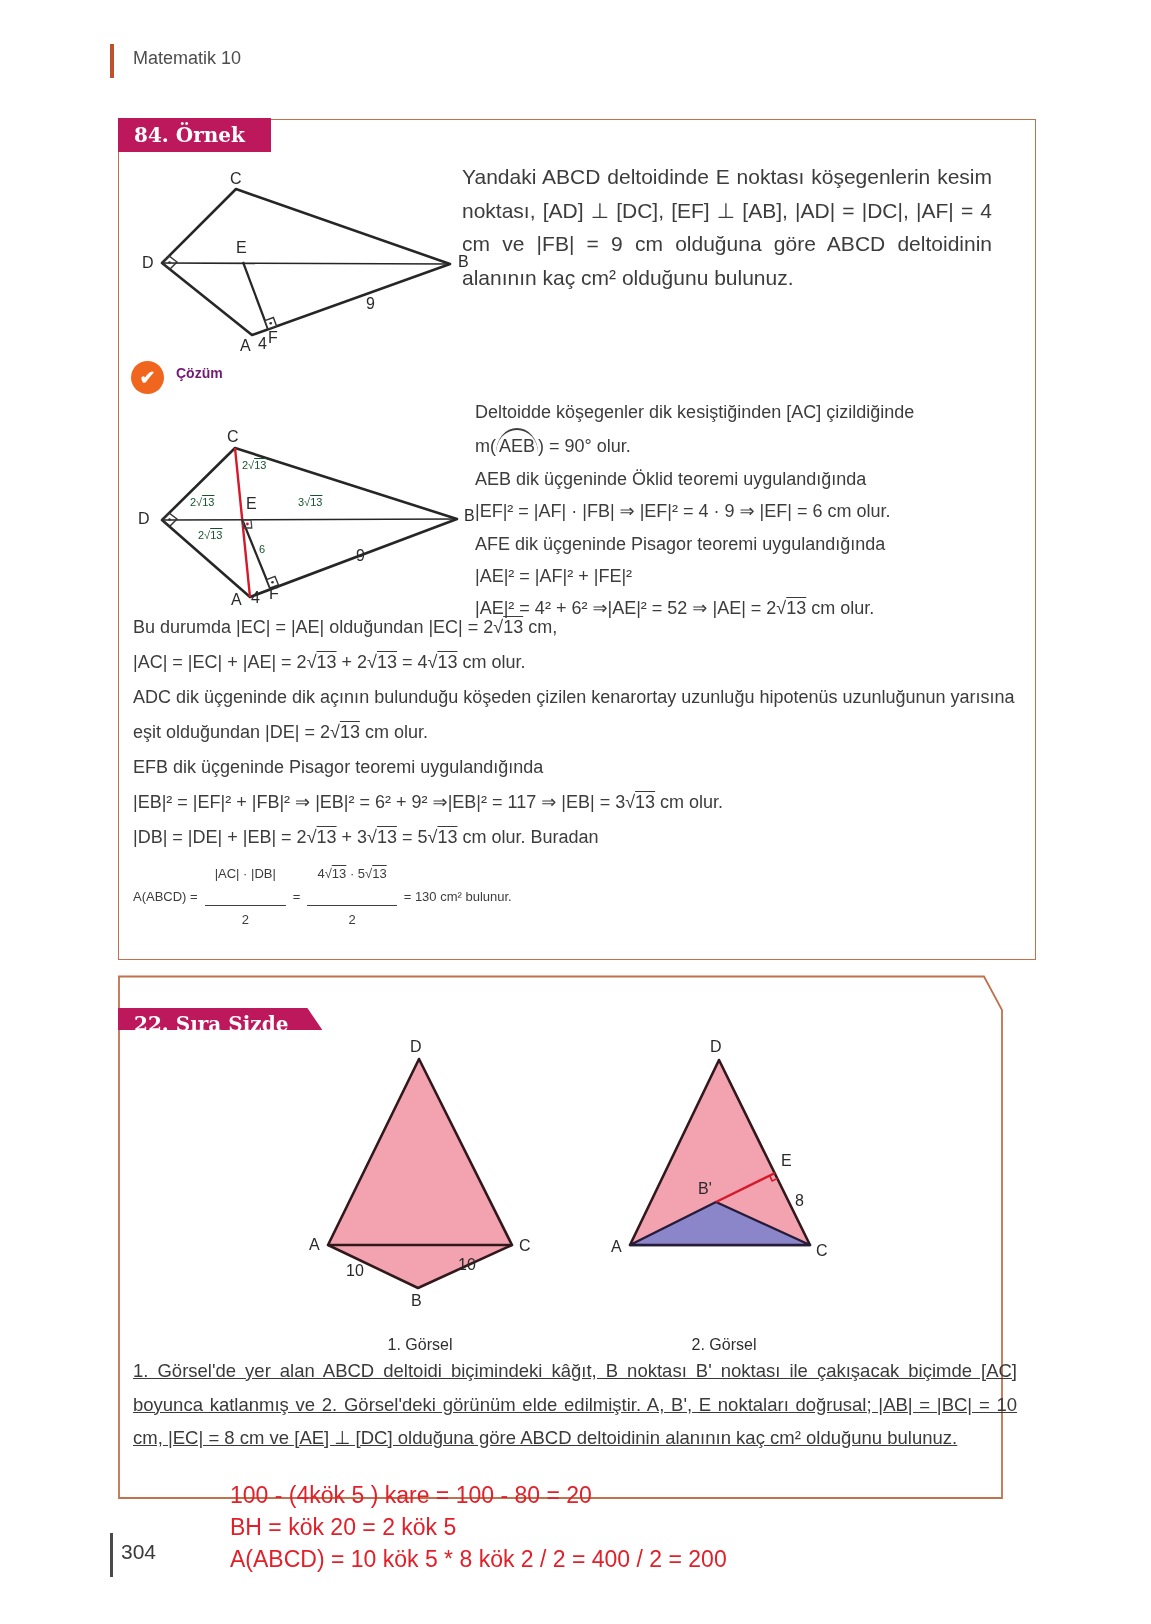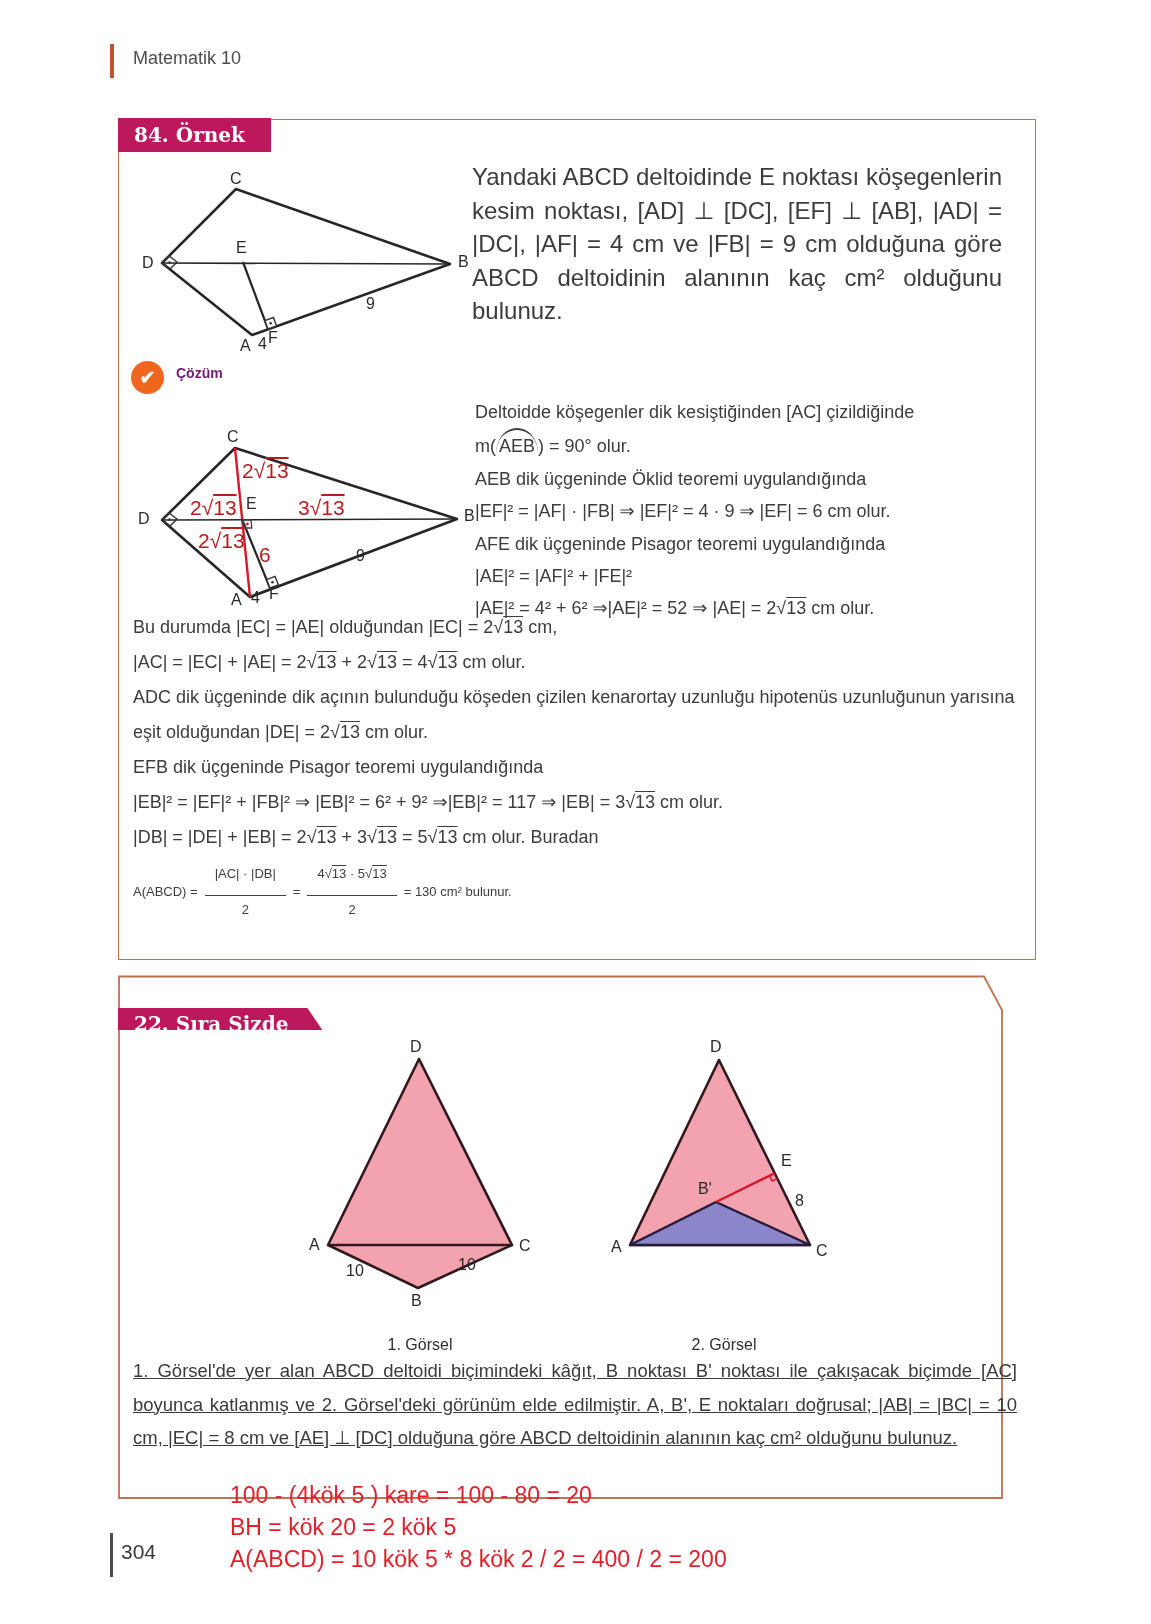--- a/index.html
+++ b/index.html
@@ -12,46 +12,46 @@
 
   
   .example-box{position:absolute;left:118px;top:119px;width:916px;height:839px;
                border:1.6px solid #c0714d;background:#fff;}
   .tab{position:absolute;height:34px;line-height:34px;background:#be185d;color:#fff;
        font-family:"DejaVu Serif",serif;font-weight:bold;font-size:20px;padding:0 26px 0 16px;}
   .tab-example{left:118px;top:118px;}
   .tab-exercise{left:118px;top:1008px;height:22px;line-height:33px;
                 clip-path:polygon(0 0,calc(100% - 15px) 0,100% 100%,0 100%);padding-right:34px;}
 
-  .problem{position:absolute;left:472px;top:160px;width:530px;font-size:24px;
+  .problem{position:absolute;left:462px;top:160px;width:530px;font-size:21px;
            line-height:33.5px;text-align:justify;color:#3c3c3c;}
 
   .cozum-badge{position:absolute;left:131px;top:361px;width:33px;height:33px;border-radius:50%;
                background:#f0661f;color:#fff;font-size:19px;font-weight:bold;
                display:flex;align-items:center;justify-content:center;}
   .cozum-label{position:absolute;left:176px;top:365px;font-size:14px;font-weight:bold;color:#701a75;}
 
   .right-col{position:absolute;left:475px;top:396px;width:560px;font-size:18px;}
   .right-col div{line-height:32.4px;}
   .wide-col{position:absolute;left:133px;top:610px;width:884px;font-size:18px;}
   .wide-col div.ln{line-height:35px;}
 
   .area-line{display:flex;align-items:center;gap:7px;margin-top:8px;font-size:13px;line-height:22px;}
   .frac{display:inline-block;text-align:center;vertical-align:middle;}
-  .frac .num{display:block;border-bottom:1.7px solid #3f3f3f;padding:0 10px 10px;}
+  .frac .num{display:block;border-bottom:1.7px solid #3f3f3f;padding:0 10px 20px;}
   .frac .den{display:block;padding-top:3px;}
 
   .ov{text-decoration:overline;}
   .arc{display:inline-block;border-top:2px solid #3f3f3f;
        border-radius:70% 70% 0 0 / 100% 100% 0 0;padding:0 3px;}
 
   
   .fig{position:absolute;}
   .fl{position:absolute;font-size:16px;color:#2a2a2a;white-space:nowrap;}
-  .fl.red{color:#b91c1c;font-size:21px;}
+  .fl.red{color:#14532d;font-size:11px;}
 
   
   .exercise-border{position:absolute;left:118px;top:975px;width:890px;height:530px;}
   .caption{position:absolute;width:120px;text-align:center;font-size:16px;color:#2e2e2e;}
   .cap1{left:360px;top:1336px;}
   .cap2{left:664px;top:1336px;}
   .exercise-text{position:absolute;left:133px;top:1354px;width:884px;font-size:18.5px;
                  line-height:33.5px;text-align:justify;color:#3a3a3a;text-decoration:underline;}
 
   .hand{position:absolute;left:230px;font-size:23px;color:#e1202a;white-space:nowrap;}

